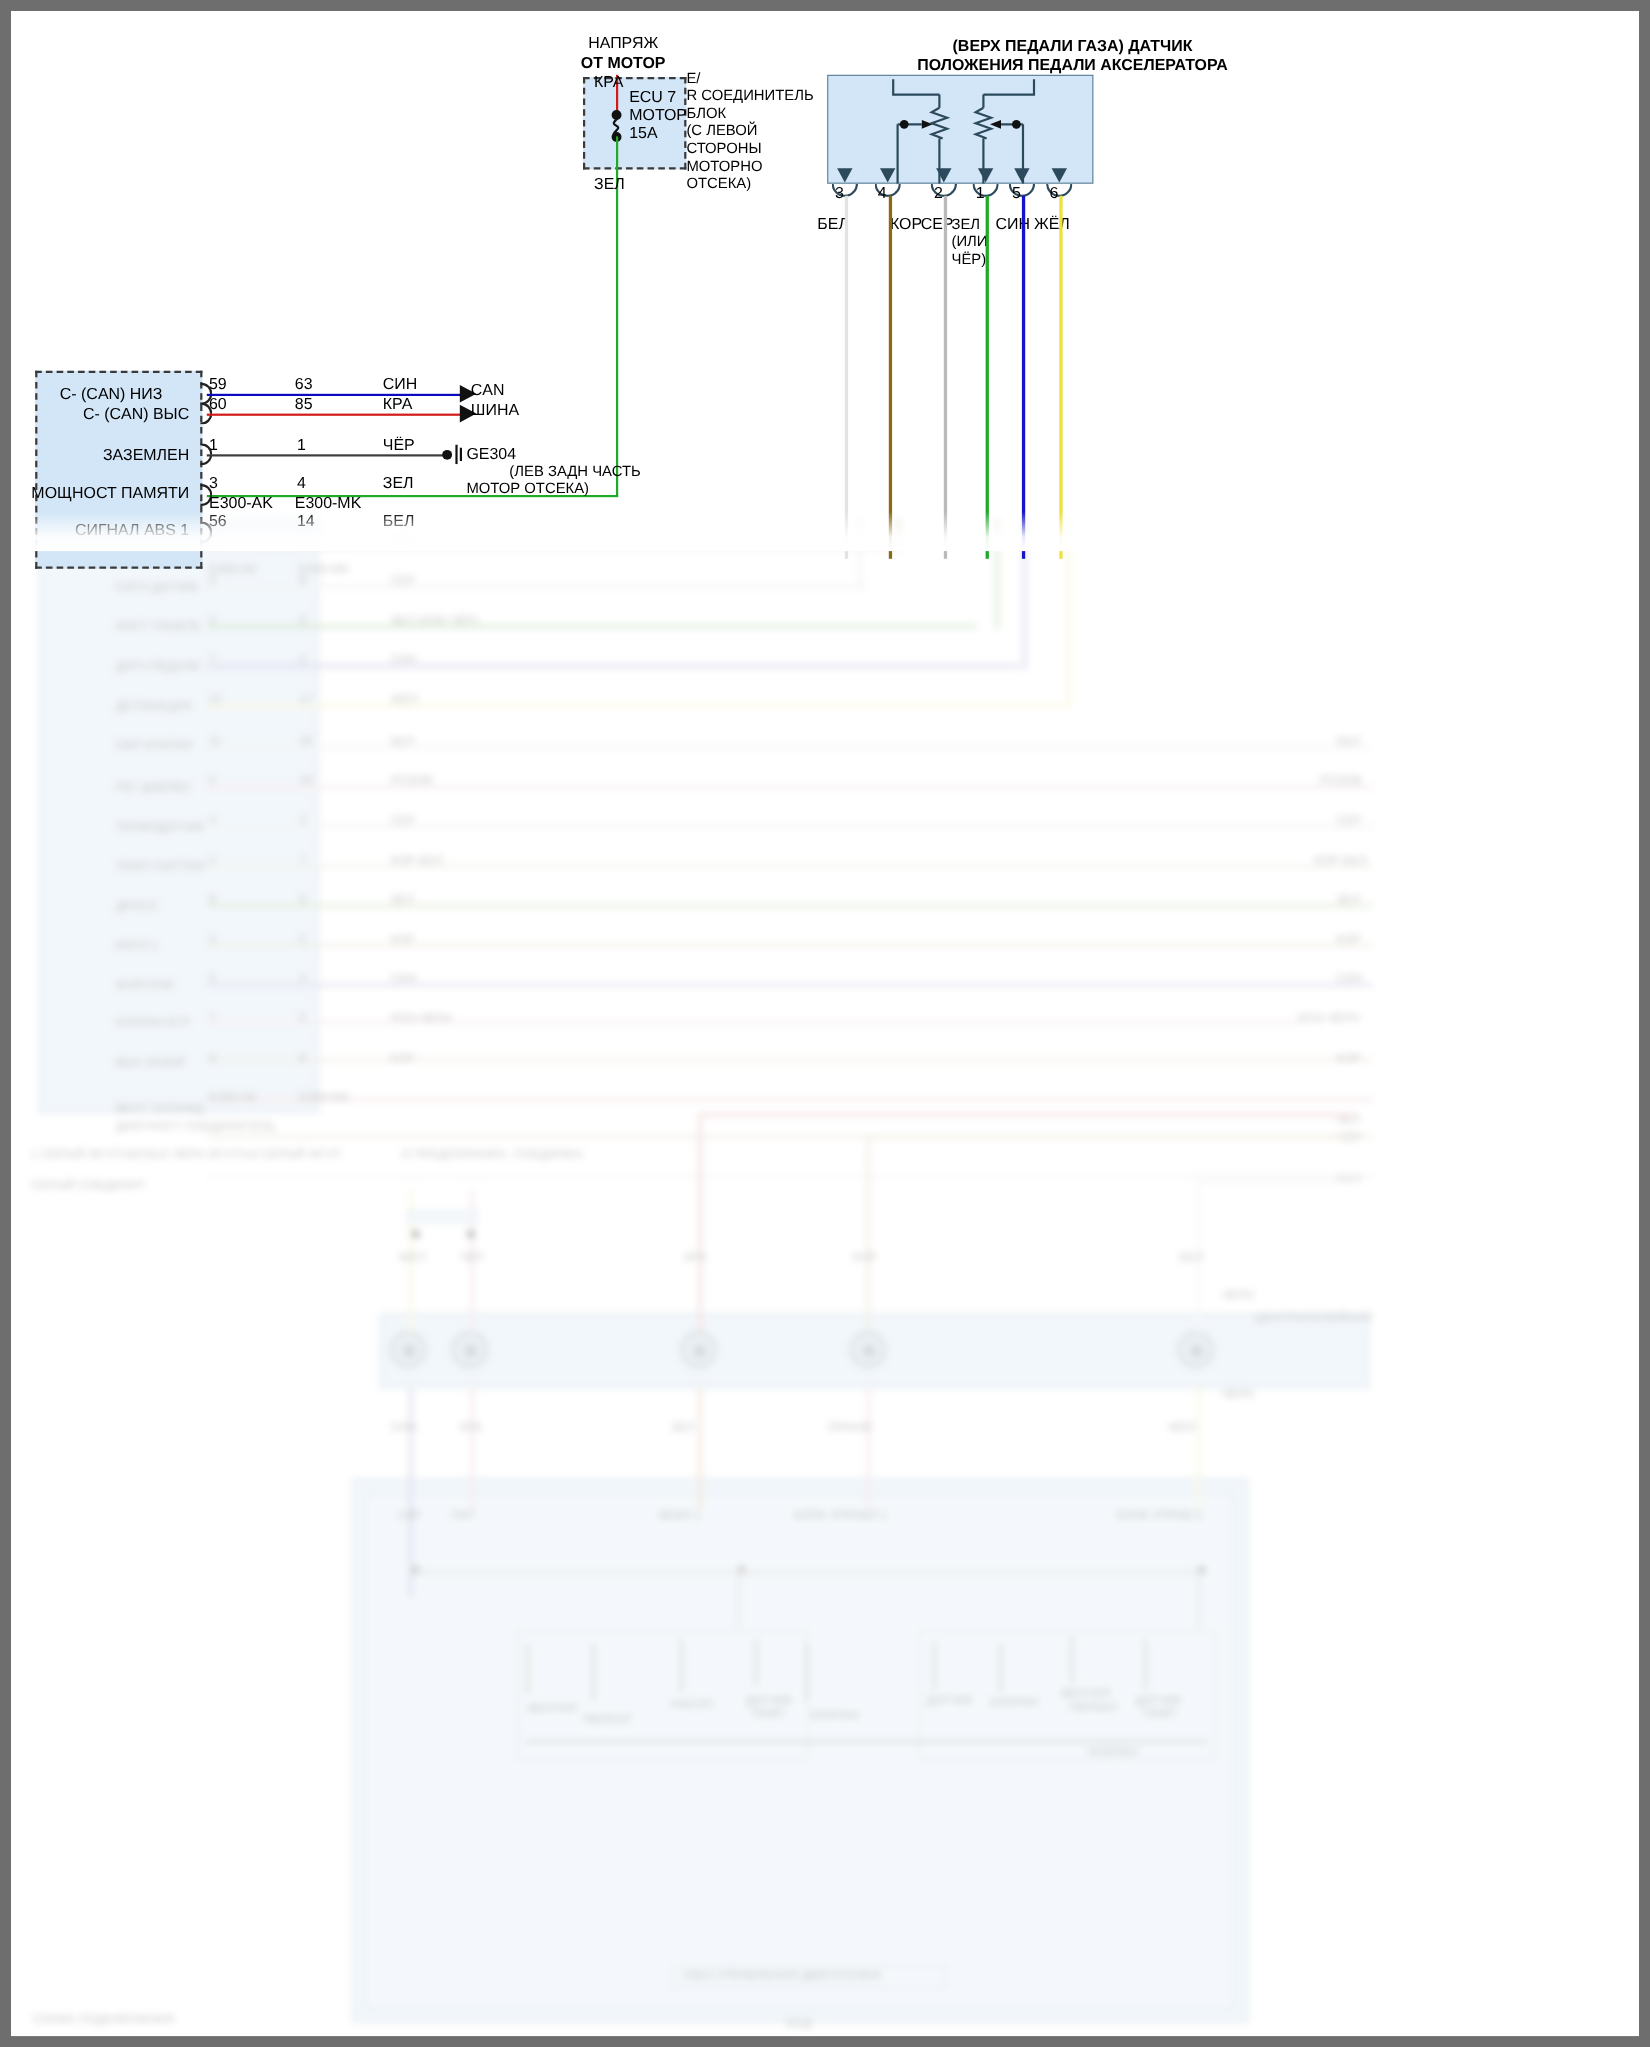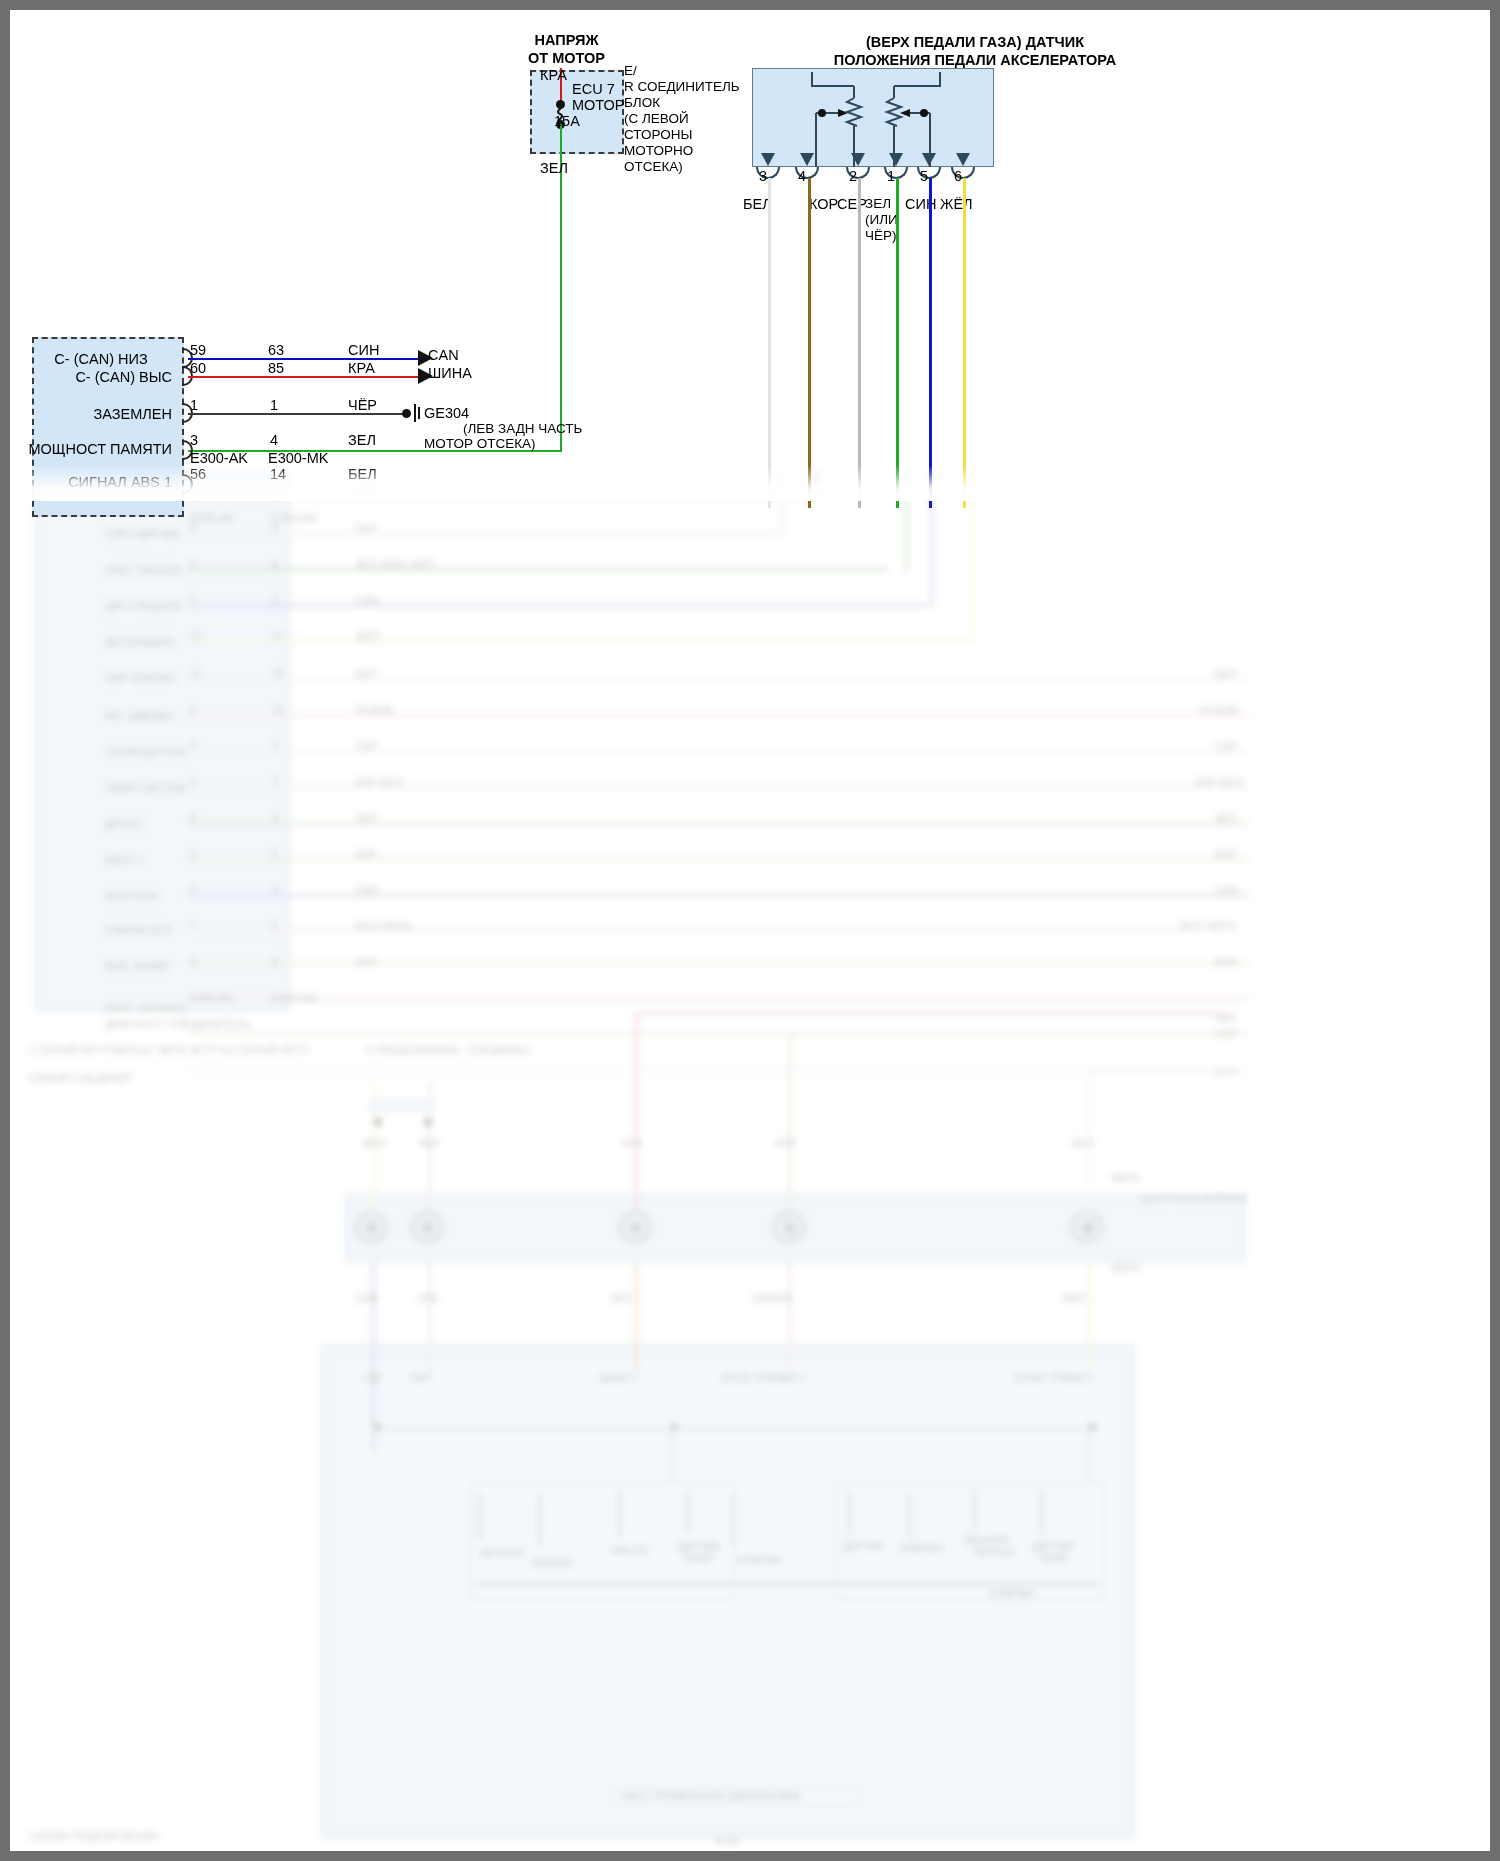--- a/index.html
+++ b/index.html
@@ -281,40 +281,40 @@
 
       <div class="bbox2" style="left:600px;top:1315px;width:250px;height:20px;"></div>
       <div class="btext" style="left:610px;top:1318px;">УЗЕЛ УПРАВЛЕНИЯ ДВИГАТЕЛЕМ</div>
 
       <div class="btext" style="left:20px;top:1358px;">СХЕМА ПОДКЛЮЧЕНИЯ</div>
       <div class="btext" style="left:705px;top:1362px;">ЕСД</div>
     </div>
   </div>
   <div id="blurfade"></div>
 
-  <div class="lbl t14 ctr" style="left:464px;top:22px;width:185px;font-weight:bold;">НАПРЯЖ</div>
+  <div class="lbl t14 ctr" style="left:464px;top:22px;width:185px;font-weight:normal;">НАПРЯЖ</div>
   <div class="lbl t14 ctr" style="left:464px;top:40px;width:185px;font-weight:bold;">ОТ МОТОР</div>
 
   <div class="box-dash" style="left:520px;top:60px;width:94px;height:84px;"></div>
 
   <div class="vline" style="left:550px;top:58px;height:36px;border-color:#d31a1a;"></div>
   <div class="dot" style="left:546px;top:90px;"></div>
 
   <svg class="fuse" style="left:543px;top:94px;" width="22" height="20" viewBox="0 0 22 20">
     <path d="M7 0 C 14 3, 0 7, 7 10 C 14 13, 0 17, 7 20" fill="none" stroke="#111" stroke-width="2"></path>
   </svg>
   <div class="dot" style="left:546px;top:110px;"></div>
 
   <div class="vline" style="left:550px;top:114px;height:327px;border-color:#1faa28;"></div>
   <div class="hline" style="left:178px;top:440px;width:374px;border-color:#1faa28;"></div>
 
   <div class="lbl t14" style="left:530px;top:57px;">КРА</div>
   <div class="lbl t14" style="left:562px;top:71px;">ECU 7</div>
   <div class="lbl t14" style="left:562px;top:87px;">МОТОР</div>
-  <div class="lbl t14" style="left:544px;top:103px;">15А</div>
+  <div class="lbl t14" style="left:562px;top:103px;">15А</div>
   <div class="lbl t14" style="left:530px;top:150px;">ЗЕЛ</div>
 
   <div class="lbl t13" style="left:614px;top:53px;">Е/
 R СОЕДИНИТЕЛЬ
 БЛОК
 (С ЛЕВОЙ
 СТОРОНЫ
 МОТОРНО
 ОТСЕКА)</div>
 

